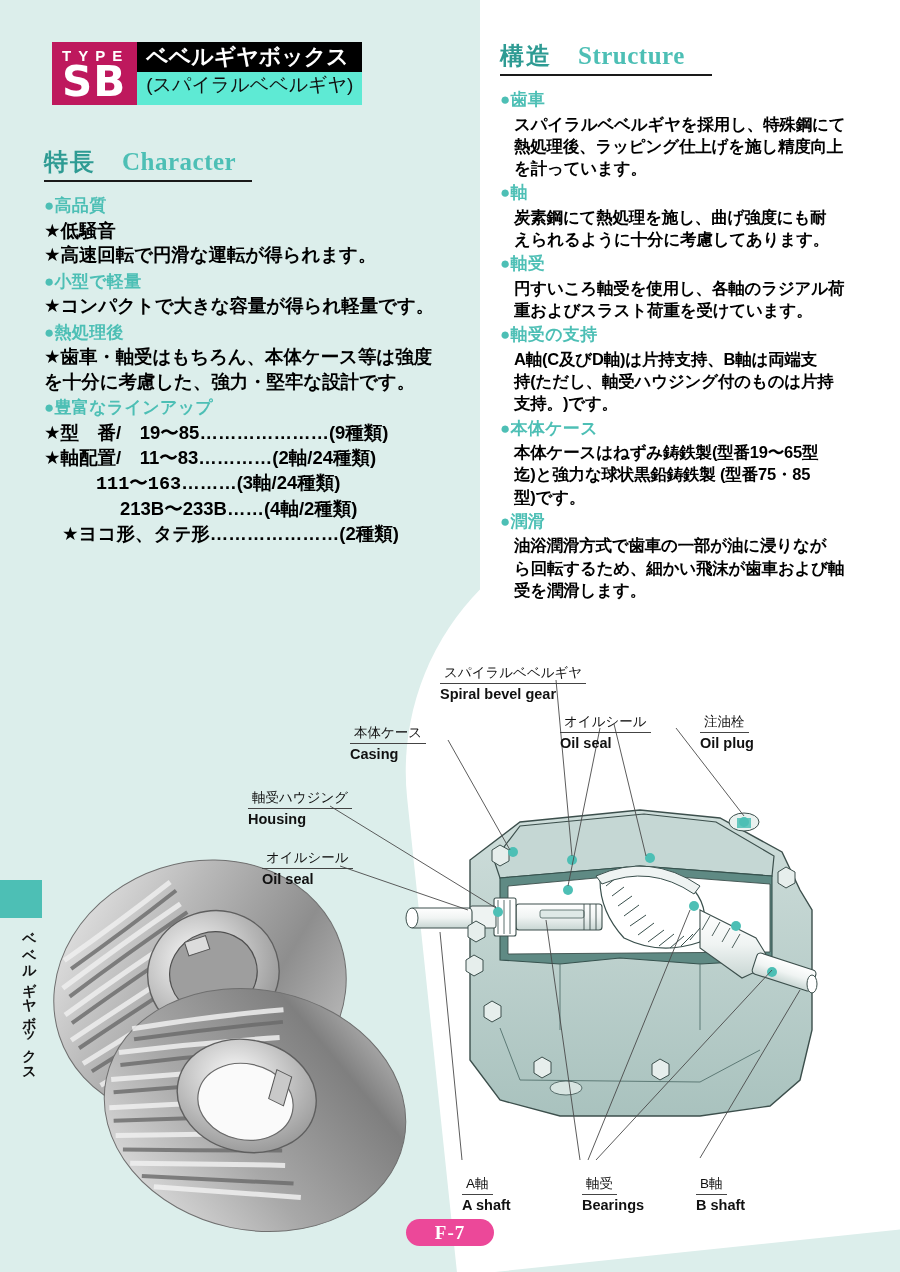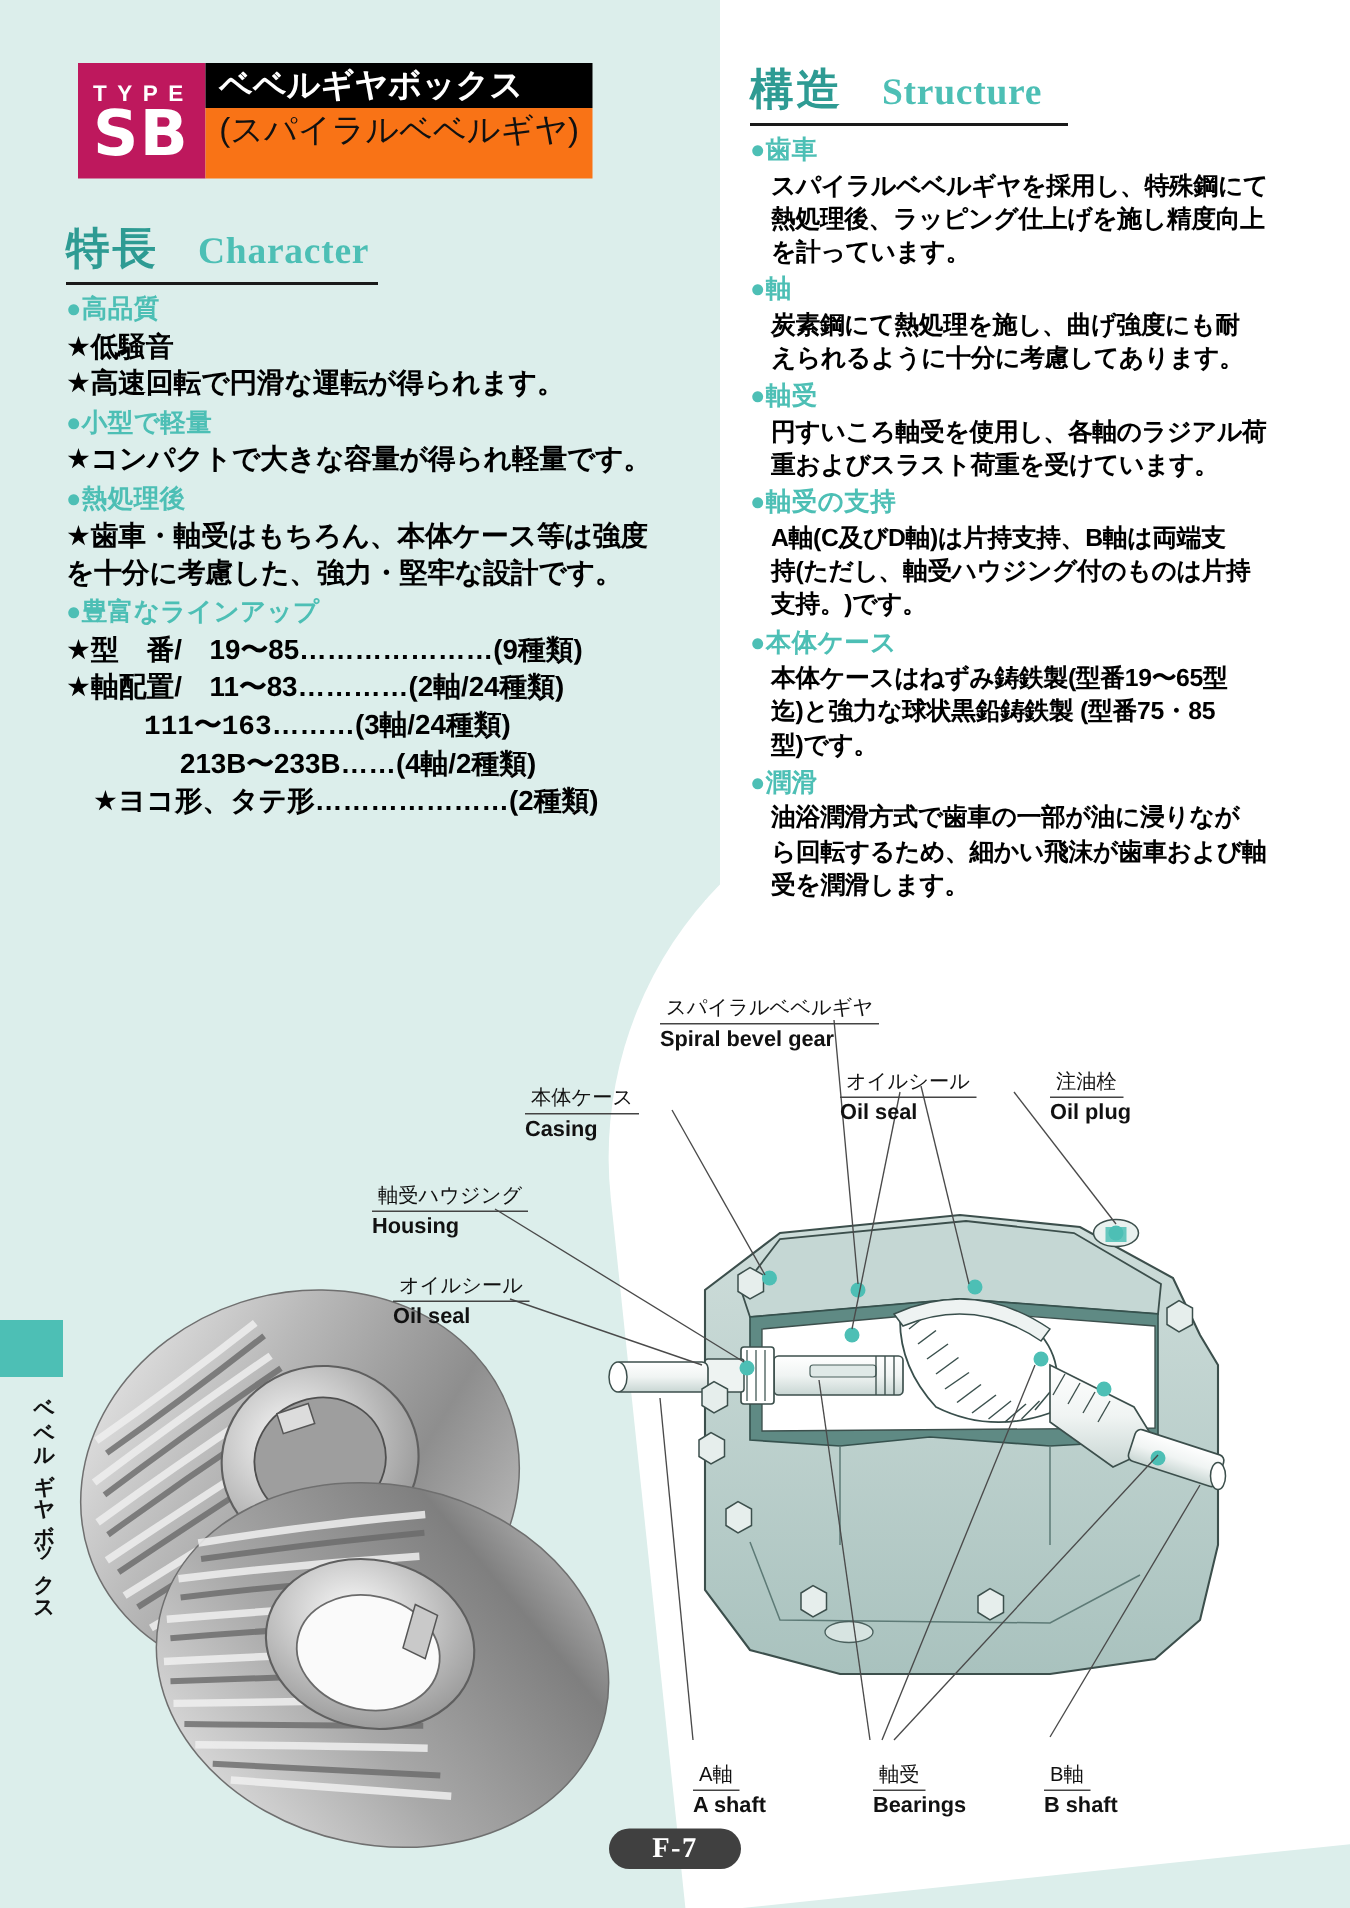--- a/index.html
+++ b/index.html
@@ -29,26 +29,26 @@
   }
 
   
   #logo{position:absolute;left:52px;top:42px;display:flex;align-items:stretch;}
   #logo-left{background:#be185d;padding:3px 8px 2px 10px;display:flex;flex-direction:column;justify-content:center;}
   #logo-type{color:#fff;font-size:15px;font-weight:700;letter-spacing:7px;line-height:1;margin-bottom:1px;}
   #logo-sb{color:#fff;font-size:42px;font-weight:700;line-height:0.85;letter-spacing:1px;
            font-family:"DejaVu Sans","Liberation Sans",sans-serif;}
   #logo-right{display:flex;flex-direction:column;}
   #logo-jp{background:#000;color:#fff;font-size:22px;font-weight:700;padding:3px 9px 4px 9px;line-height:1.05;white-space:nowrap;}
-  #logo-sub{background:#f97316;color:#111;font-size:22px;padding:2px 9px 20px 9px;line-height:1.15;white-space:nowrap;}
+  #logo-sub{background:#5eead4;color:#111;font-size:19px;padding:2px 9px 9px 9px;line-height:1.15;white-space:nowrap;}
 
   
   .sec-head{position:absolute;}
   .sec-head .rule{border-bottom:2.2px solid #1a1a1a;padding-bottom:2px;display:flex;align-items:baseline;}
-  .sec-jp{color:#2e9b93;font-size:29px;font-weight:700;letter-spacing:2px;}
+  .sec-jp{color:#2e9b93;font-size:24px;font-weight:700;letter-spacing:2px;}
   .sec-en{color:#4dbfb5;font-size:25px;font-weight:700;margin-left:26px;
           font-family:"Liberation Serif","DejaVu Serif",serif;letter-spacing:0.5px;}
   #head-character{left:44px;top:146px;width:208px;}
   #head-structure{left:500px;top:40px;width:212px;}
 
   
   #character-body{position:absolute;left:44px;top:192px;width:392px;}
   #structure-body{position:absolute;left:500px;top:86px;width:348px;}
 
   .bullet{color:#4dbfb5;font-size:17px;font-weight:700;line-height:1.5;margin-top:1px;
@@ -64,21 +64,21 @@
   
   #diagram{position:absolute;left:0;top:560px;width:900px;height:700px;}
   .callout{position:absolute;}
   .callout .jp{font-size:13.5px;color:#111;line-height:1.25;padding:0 4px 1px 4px;
                border-bottom:1.2px solid #444;display:inline-block;white-space:nowrap;}
   .callout .en{font-size:14.5px;font-weight:700;color:#111;line-height:1.3;white-space:nowrap;
                padding-top:1px;}
 
   
   #page-num{position:absolute;left:406px;top:1219px;width:88px;height:27px;border-radius:14px;
-            background:#404040;color:#fff;display:flex;align-items:center;justify-content:center;
+            background:#ec4899;color:#fff;display:flex;align-items:center;justify-content:center;
             font-family:"Liberation Serif","DejaVu Serif",serif;font-size:19px;font-weight:700;
             letter-spacing:1px;}
 </style>
 </head>
 <body>
 
 <div id="mint-top"></div>
 <div id="mint-bottom"></div>
 <div id="white-right"></div>
 <div id="white-block2"></div>

